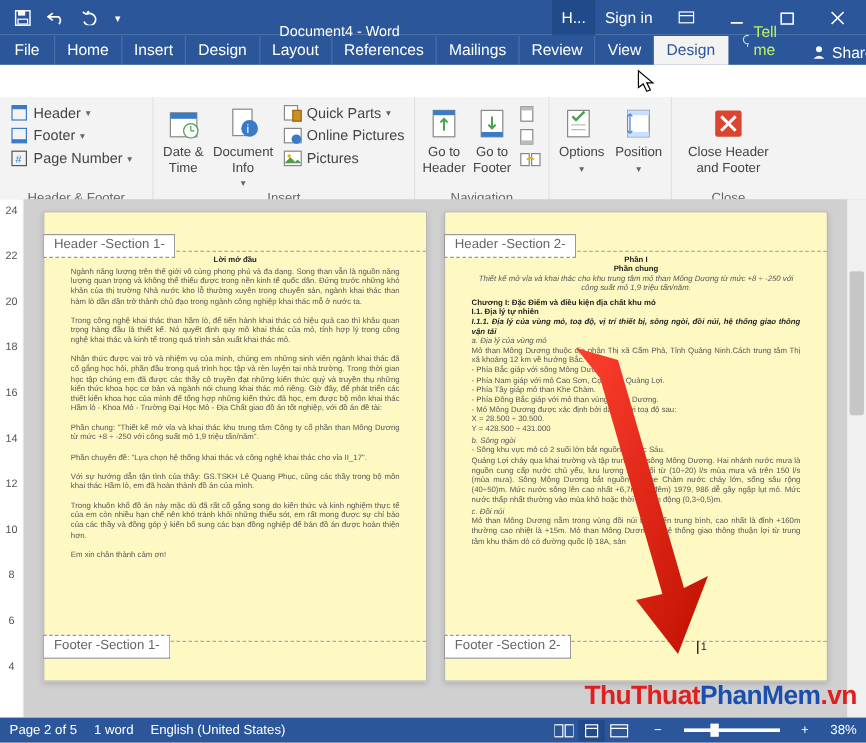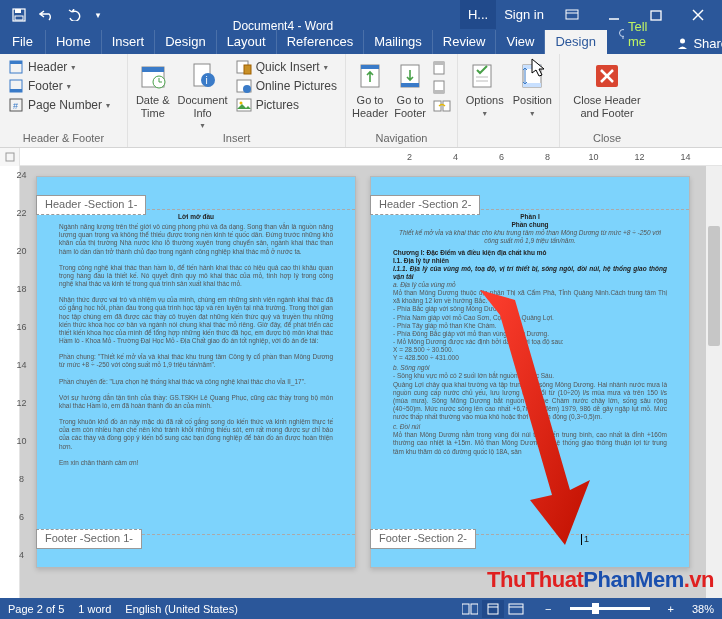--- a/index.html
+++ b/index.html
@@ -12,41 +12,41 @@
 .title-right { display: flex; align-items: center; gap: 2px; padding-right: 4px; }
 .tr-btn { width: 40px; height: 29px; display: flex; align-items: center; justify-content: center; color: #fff; font-size: 13px; }
 
 .menutabs { height: 25px; background: #2b579a; display: flex; align-items: flex-end; }
 .mtab { padding: 4px 10px 5px; color: #fff; font-size: 13px; border-right: 1px solid rgba(255,255,255,0.15); cursor: default; position: relative; }
 .mtab.file { padding-left: 12px; padding-right: 12px; }
 .mtab.active { background: #f3f3f3; color: #2b579a; }
 .tellme { display: flex; align-items: center; gap: 4px; color: #bef264; }
 .share-btn { margin-left: auto; padding: 3px 14px; color: #fff; display: flex; align-items: center; gap: 4px; font-size: 13px; }
 
-.ribbon { height: 94px; background: #f3f3f3; border-bottom: 1px solid #d4d4d4; display: flex; }
+.ribbon { height: 94px; background: #f3f3f3; border-bottom: 1px solid #d4d4d4; display: flex; margin-top: 27px; }
 .rgroup { border-right: 1px solid #e1e1e1; display: flex; flex-direction: column; }
 .rgroup-body { flex: 1; display: flex; align-items: flex-start; padding: 4px 6px 0; gap: 6px; }
 .rgroup-label { text-align: center; font-size: 11px; color: #666; padding-bottom: 3px; }
 .vstack { display: flex; flex-direction: column; gap: 1px; }
 .rline { display: flex; align-items: center; gap: 4px; font-size: 12px; color: #444; padding: 1px 2px; white-space: nowrap; }
 .bigbtn { display: flex; flex-direction: column; align-items: center; justify-content: flex-start; width: 56px; padding-top: 2px; gap: 2px; font-size: 11px; color: #444; text-align: center; line-height: 1.15; }
 .bigbtn .bicn { width: 32px; height: 32px; display: flex; align-items: center; justify-content: center; }
 .mini-icon { width: 16px; height: 16px; display: inline-flex; align-items: center; justify-content: center; }
 .dd { font-size: 8px; color: #666; }
 
 .ruler-h { height: 18px; background: #fff; border-bottom: 1px solid #e4e4e4; position: relative; font-size: 9px; color: #555; }
 .ruler-corner { position: absolute; left: 0; top: 0; width: 20px; height: 18px; background: #f6f6f6; border-right: 1px solid #e4e4e4; display:flex;align-items:center;justify-content:center; }
 .ruler-ticks { position: absolute; left: 398px; right: 0; top: 0; height: 18px; display: flex; align-items: center; }
 .rtick { width: 23px; text-align: center; }
 
 .workspace { position: absolute; left: 0; right: 0; top: 166px; bottom: 21px; background: #d0d0d0; display: flex; }
 .vruler { width: 20px; background: #fff; border-right: 1px solid #e4e4e4; position: relative; }
-.vtick { position: absolute; left: 12px; width: 100%; text-align: center; font-size: 9px; color: #555; }
+.vtick { position: absolute; left: 0; width: 100%; text-align: center; font-size: 9px; color: #555; }
 .pages { flex: 1; position: relative; overflow: hidden; display: flex; gap: 14px; padding: 10px 16px; }
-.page { background: #7dd3fc; border: 1px solid #b8b8b8; box-shadow: 0 2px 5px rgba(0,0,0,0.15); width: 320px; height: 392px; position: relative; font-size: 6px; color: #333; padding: 26px 22px 28px; line-height: 1.25; }
+.page { background: #fef9c3; border: 1px solid #b8b8b8; box-shadow: 0 2px 5px rgba(0,0,0,0.15); width: 320px; height: 392px; position: relative; font-size: 6px; color: #333; padding: 26px 22px 28px; line-height: 1.25; }
 .hf-tag { position: absolute; background: #fff; border: 1px solid #999; font-size: 11px; color: #666; padding: 2px 8px; }
 .hf-header { top: 18px; left: -1px; border-bottom-style: dashed; }
 .hf-footer { bottom: 18px; left: -1px; border-top-style: dashed; }
 .hf-dash { position: absolute; left: 0; right: 0; border-top: 1px dashed #aaa; }
 .hf-dash.top { top: 32px; }
 .hf-dash.bot { bottom: 32px; }
 .bodytext { position: absolute; left: 22px; right: 22px; top: 36px; bottom: 36px; font-size: 6.5px; color: #555; overflow: hidden; text-align: justify; }
 .bodytext b { color: #222; }
 .bodytext .ctr { text-align: center; }
 .pnum-cursor { position: absolute; bottom: 22px; right: 100px; font-size: 9px; color: #222; border-left: 1px solid #000; padding-left: 2px; }
@@ -216,21 +216,21 @@
           <span class="dd">▾</span>
       </div>
       <div class="vstack">
         <div class="rline">
             <span class="mini-icon">
               <svg width="16" height="16">
                 <rect x="1" y="2" width="11" height="12" fill="#fff" stroke="#888"></rect>
                 <rect x="8" y="6" width="7" height="9" fill="#c89028" stroke="#a06000"></rect>
               </svg>
             </span>
-            <span>Quick Insert</span>
+            <span>Quick Parts</span>
             <span class="dd">▾</span>
           </div>
         <div class="rline">
             <span class="mini-icon">
               <svg width="16" height="16">
                 <rect x="1" y="2" width="14" height="12" fill="#fff" stroke="#888"></rect>
                 <circle cx="11" cy="11" r="4" fill="#3a7bc8"></circle>
               </svg>
             </span>
             <span>Online Pictures</span>

